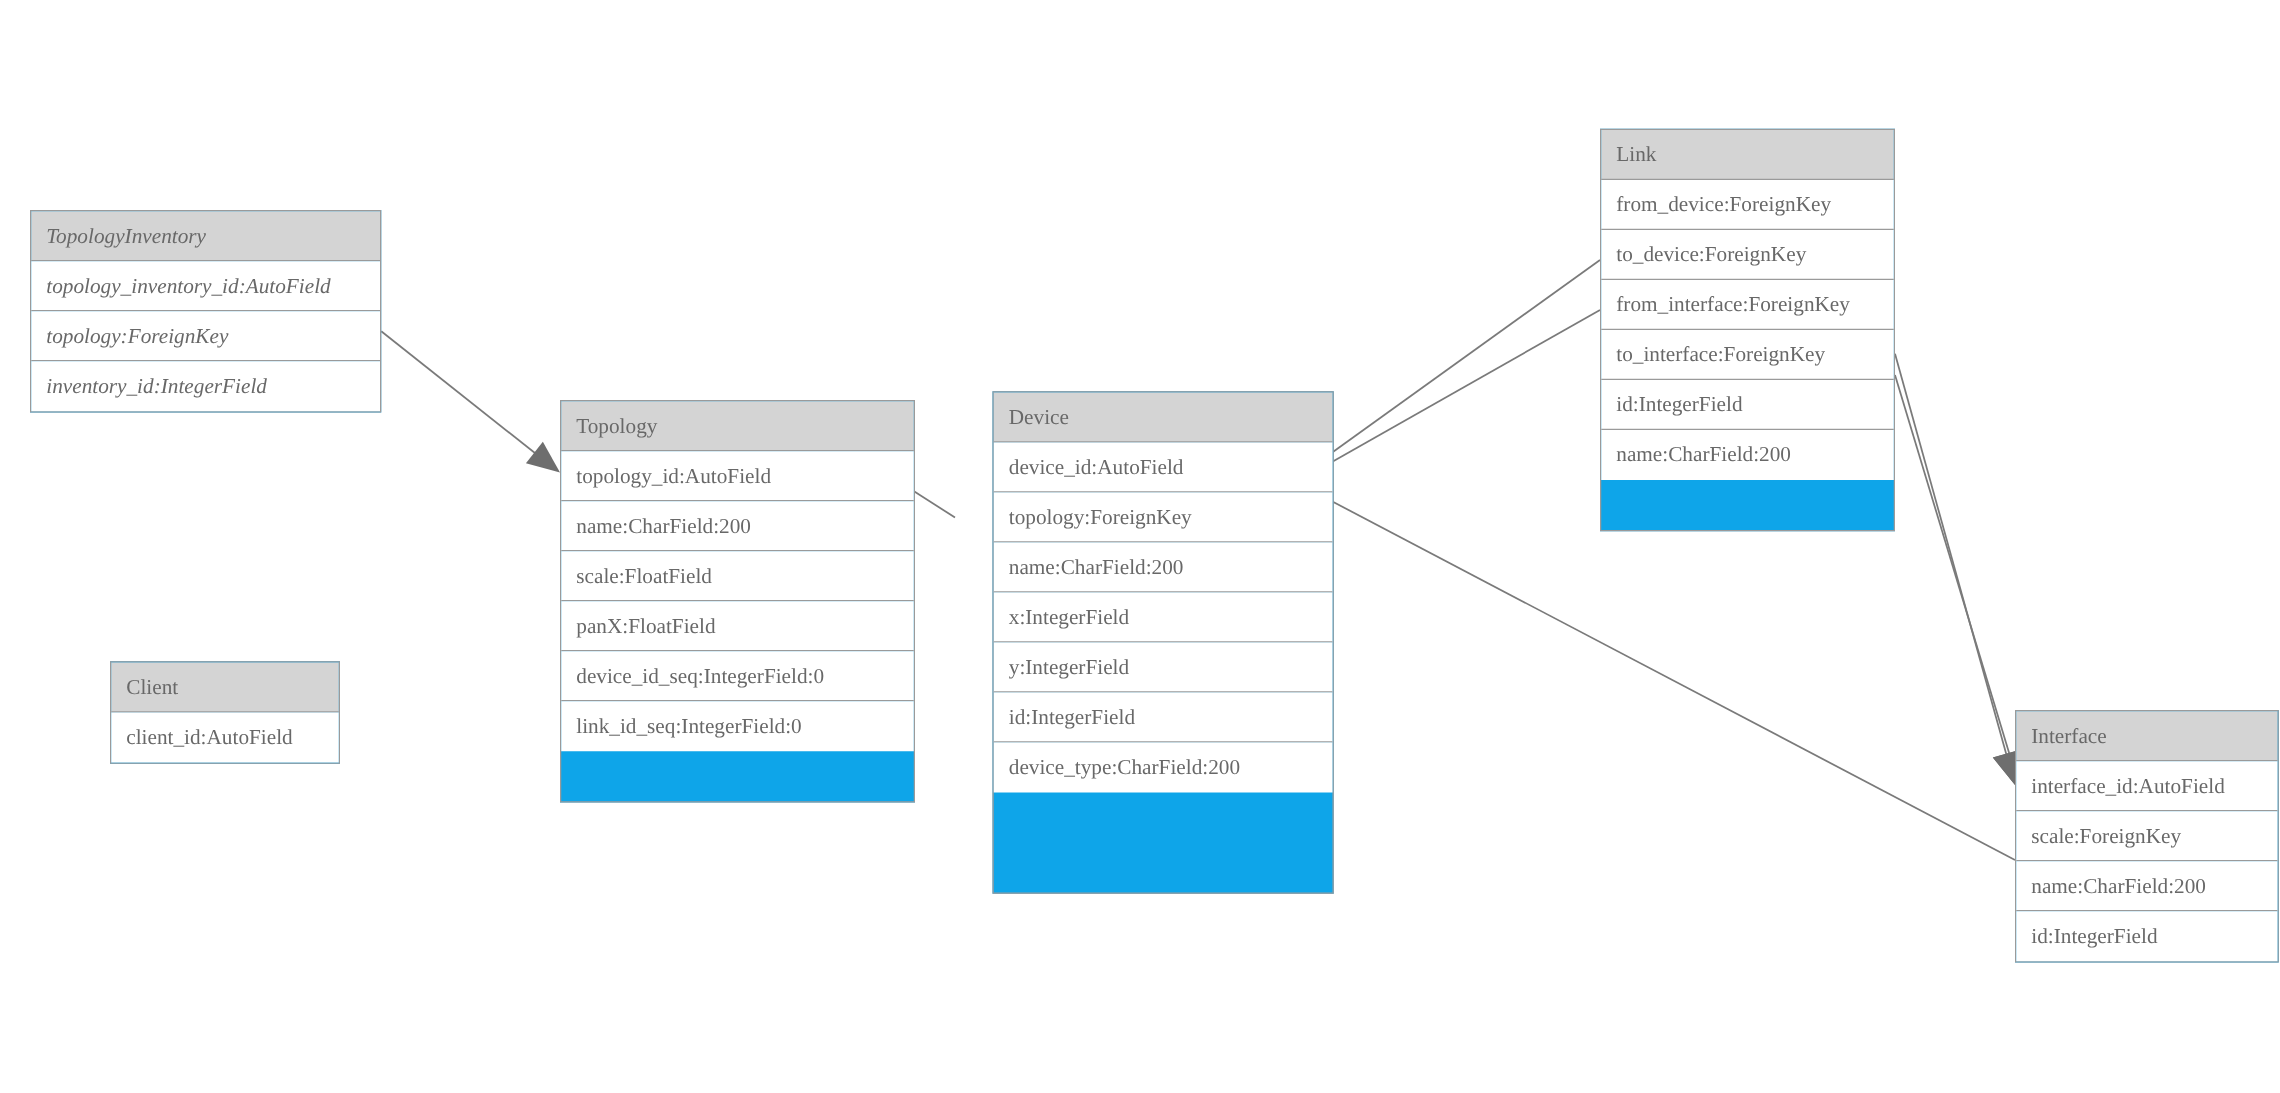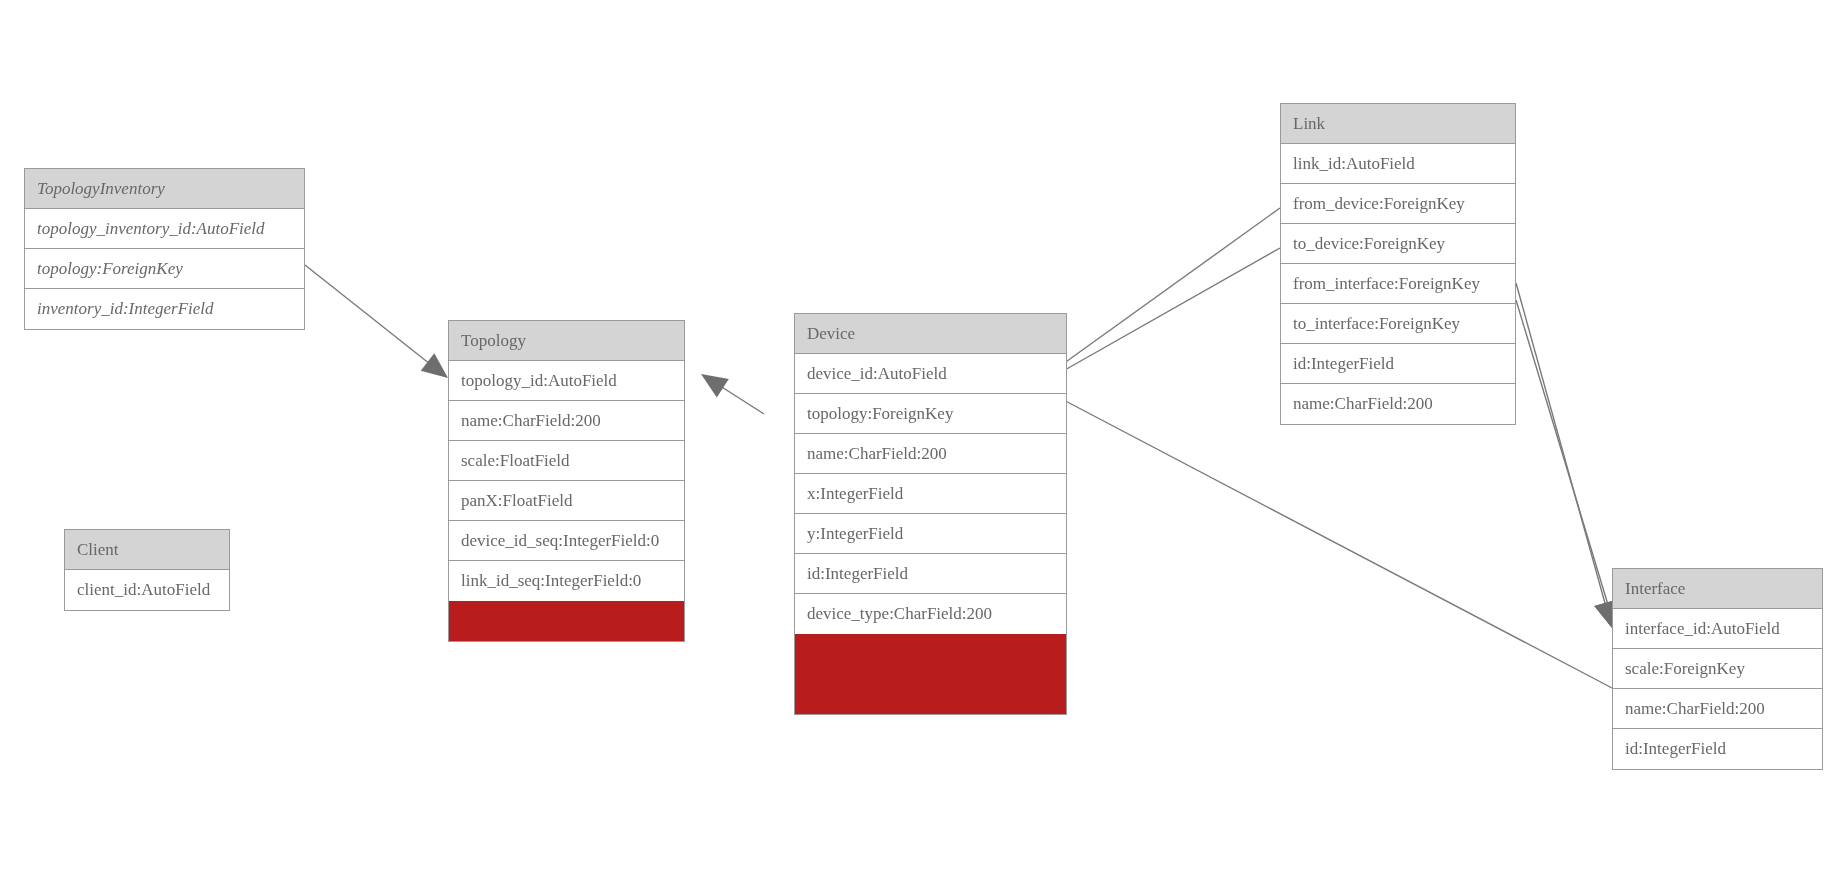--- a/index.html
+++ b/index.html
@@ -21,21 +21,21 @@
     left: 0;
     top: 0;
     width: 1824px;
     height: 874px;
     pointer-events: none;
   }
   .entity {
     position: absolute;
     box-sizing: border-box;
     border: 1px solid #9a9a9a;
-    background: #b91c1c;
+    background: #0ea5e9;
     z-index: 2;
   }
   .entity-header {
     box-sizing: border-box;
     background: #d4d4d4;
     border-bottom: 1px solid #9a9a9a;
     height: 40px;
     line-height: 40px;
     padding: 0 0 0 12px;
     color: #686868;
@@ -95,46 +95,45 @@
       </g>
     </svg>
 
   <div id="entity-layer">
       <div class="entity" style="left: 24px; top: 168px; width: 281px; height: 162px; font-style: italic;">
         <div class="entity-header">TopologyInventory</div>
         <div class="entity-field">topology_inventory_id:AutoField</div>
         <div class="entity-field">topology:ForeignKey</div>
         <div class="entity-field">inventory_id:IntegerField</div>
       </div>
-      <div class="entity" style="left: 64px; top: 529px; width: 166px; height: 82px;">
+      <div class="entity" style="left: 88px; top: 529px; width: 184px; height: 82px;">
         <div class="entity-header">Client</div>
         <div class="entity-field">client_id:AutoField</div>
       </div>
-      <div class="entity" style="left: 448px; top: 320px; width: 237px; height: 322px;">
+      <div class="entity" style="left: 448px; top: 320px; width: 284px; height: 322px;">
         <div class="entity-header">Topology</div>
         <div class="entity-field">topology_id:AutoField</div>
         <div class="entity-field">name:CharField:200</div>
         <div class="entity-field">scale:FloatField</div>
         <div class="entity-field">panX:FloatField</div>
         <div class="entity-field">device_id_seq:IntegerField:0</div>
         <div class="entity-field">link_id_seq:IntegerField:0</div>
       </div>
       <div class="entity" style="left: 764px; top: 313px; width: 273px; height: 402px; margin-left: 30px;">
         <div class="entity-header">Device</div>
         <div class="entity-field">device_id:AutoField</div>
         <div class="entity-field">topology:ForeignKey</div>
         <div class="entity-field">name:CharField:200</div>
         <div class="entity-field">x:IntegerField</div>
         <div class="entity-field">y:IntegerField</div>
         <div class="entity-field">id:IntegerField</div>
         <div class="entity-field">device_type:CharField:200</div>
       </div>
       <div class="entity" style="left: 1280px; top: 103px; width: 236px; height: 322px;">
         <div class="entity-header">Link</div>
-        <div class="entity-field">link_id:AutoField</div>
         <div class="entity-field">from_device:ForeignKey</div>
         <div class="entity-field">to_device:ForeignKey</div>
         <div class="entity-field">from_interface:ForeignKey</div>
         <div class="entity-field">to_interface:ForeignKey</div>
         <div class="entity-field">id:IntegerField</div>
         <div class="entity-field">name:CharField:200</div>
       </div>
       <div class="entity" style="left: 1612px; top: 568px; width: 211px; height: 202px;">
         <div class="entity-header">Interface</div>
         <div class="entity-field">interface_id:AutoField</div>

